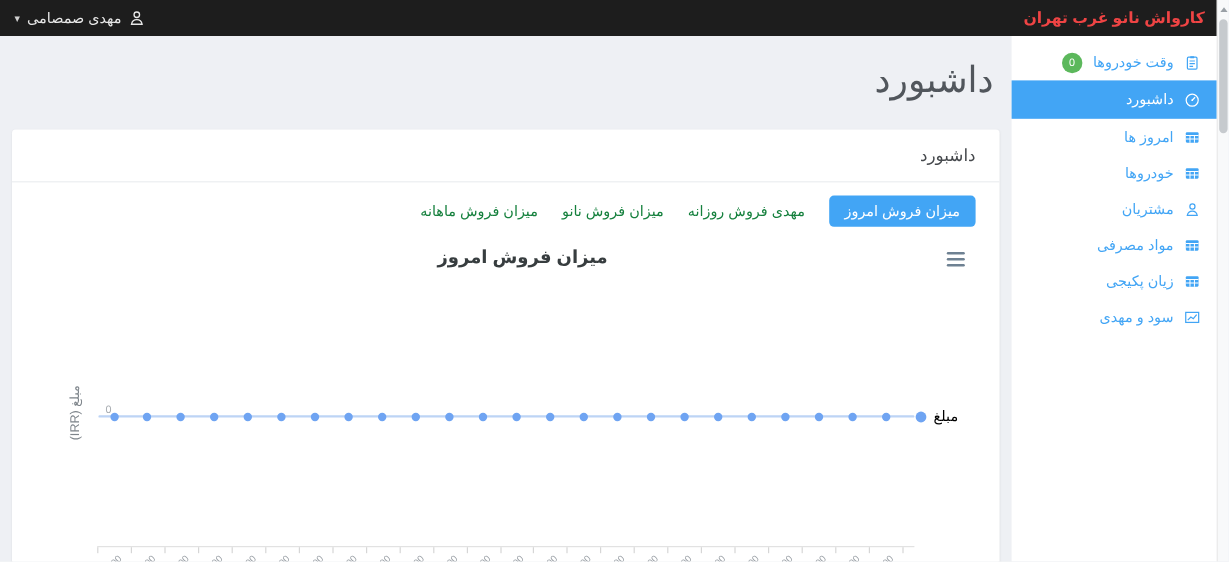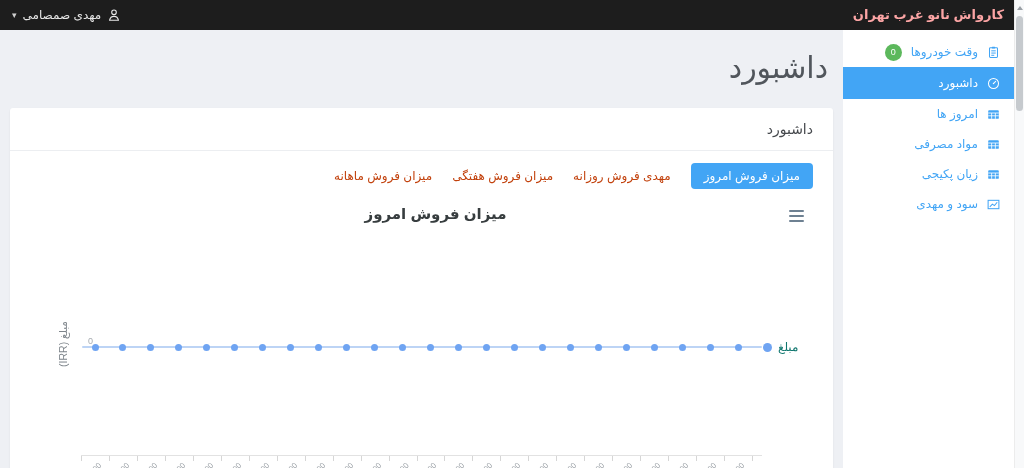--- a/index.html
+++ b/index.html
@@ -6,21 +6,21 @@
   html,body { width:1024px; height:468px; overflow:hidden; background:#eef0f4;
     font-family:"Liberation Sans","DejaVu Sans",sans-serif; }
   body { position:relative; }
 
   
   .topbar { position:absolute; left:0; top:0; width:1014px; height:30px; background:#1d1d1d; z-index:5; }
   .user-menu { position:absolute; left:12px; top:0; height:30px; display:flex; align-items:center; gap:6px;
     color:#e8e8e8; font-size:12px; cursor:pointer; }
   .user-menu .caret { font-size:9px; color:#cfcfcf; }
   .user-menu svg { display:block; }
-  .brand { position:absolute; right:10px; top:0; height:30px; line-height:30px; color:#fca5a5;
+  .brand { position:absolute; right:10px; top:0; height:30px; line-height:30px; color:#ef4444;
     font-size:13px; font-weight:700; direction:rtl; }
 
   
   .sidebar { position:absolute; right:10px; top:30px; width:171px; height:438px; background:#ffffff; z-index:4; }
   .nav { padding-top:7px; }
   .nav-item { display:flex; direction:rtl; align-items:center; gap:9px; height:30px; padding:0 14px;
     color:#42a5f5; font-size:12px; text-decoration:none; cursor:pointer; }
   .nav-item .icon { display:flex; align-items:center; }
   .nav-item.active { background:#42a5f5; color:#ffffff; height:32px; }
   .nav-badge { background:#5cb85c; color:#fff; width:17px; height:17px; border-radius:50%;
@@ -37,36 +37,36 @@
   .main { position:absolute; left:0; top:30px; width:843px; height:438px; }
   .page-title { direction:rtl; text-align:right; padding:20px 15px 0 0; font-size:30px; font-weight:400;
     color:#51565c; }
   .card { position:absolute; left:10px; top:78px; width:823px; height:382px; background:#ffffff;
     border-radius:3px; box-shadow:0 1px 2px rgba(0,0,0,.08); }
   .card-header { direction:rtl; padding:13px 20px; font-size:14px; color:#46494d;
     border-bottom:1px solid #eceef1; }
 
   
   .tabs { position:absolute; top:55px; right:20px; display:flex; direction:rtl; align-items:center; gap:20px; }
-  .tab { font-size:12px; color:#c2410c; cursor:pointer; white-space:nowrap; }
+  .tab { font-size:12px; color:#15803d; cursor:pointer; white-space:nowrap; }
   .tab.active { background:#42a5f5; color:#fff; padding:6px 13px; border-radius:4px; }
 
   
   .chart-title { position:absolute; top:97px; left:14px; width:100%; text-align:center; direction:rtl;
     font-size:15px; font-weight:600; color:#373d3f; }
   .chart-menu { position:absolute; top:102px; right:29px; cursor:pointer; }
   .chart-menu div { width:15px; height:2px; background:#6e8192; margin-bottom:3px; border-radius:1px; }
   .ylabel { position:absolute; left:-6px; top:229px; width:120px; height:14px; text-align:center;
     transform:rotate(-90deg); font-size:10.5px; color:#7e858b; direction:rtl; }
   .y-zero { position:absolute; left:78px; top:228px; font-size:9px; color:#a6abb0; }
   .chart-line { position:absolute; left:72px; top:238px; width:680px; height:2px; background:#bdd4f5; border-radius:1px; }
   .dot { position:absolute; width:7px; height:7px; border-radius:50%; top:236px; }
   .legend { position:absolute; left:753px; top:232px; height:14px; display:flex; align-items:center; gap:6px; }
   .legend-marker { width:9px; height:9px; border-radius:50%; }
-  .legend-label { font-size:12px; color:#0f766e; direction:rtl;font-family:Liberation Serif, serif; }
+  .legend-label { font-size:12px; color:#000000; direction:rtl;font-family:Liberation Serif, serif; }
   .x-axis { position:absolute; left:71px; top:347px; width:681px; height:1px; background:#e2e2e2; }
   .x-tick { position:absolute; top:348px; width:1px; height:5px; background:#d6d6d6; }
   .x-label { position:absolute; top:353px; font-size:8px; color:#9aa0a6;
     transform:rotate(-45deg); transform-origin:top right; white-space:nowrap; }
 </style>
 </head>
 <body>
 
 <div class="topbar">
   <div class="user-menu">
@@ -122,20 +122,41 @@
       <a class="nav-item">
         <span class="icon">
           <svg width="13" height="13" viewBox="0 0 14 14">
             <rect x="1.3" y="2.3" width="11.4" height="9.4" rx="1" fill="currentColor"></rect>
             <line x1="1.3" y1="5.4" x2="12.7" y2="5.4" stroke="#fff" stroke-width="0.9"></line>
             <line x1="1.3" y1="8.4" x2="12.7" y2="8.4" stroke="#fff" stroke-width="0.9"></line>
             <line x1="5" y1="5.4" x2="5" y2="11.7" stroke="#fff" stroke-width="0.9"></line>
             <line x1="9" y1="5.4" x2="9" y2="11.7" stroke="#fff" stroke-width="0.9"></line>
           </svg>
         </span>
+        <span>خودروها</span>
+      </a>
+      <a class="nav-item">
+        <span class="icon">
+          <svg width="13" height="13" viewBox="0 0 14 14" fill="none" stroke="currentColor" stroke-width="1.1">
+            <circle cx="7.2" cy="4.4" r="2.3"></circle>
+            <path d="M2.6 12.3 C3.1 9.7 5.1 8.5 7.1 8.5 C9.1 8.5 11 9.7 11.5 12.3 Z"></path>
+          </svg>
+        </span>
+        <span>مشتریان</span>
+      </a>
+      <a class="nav-item">
+        <span class="icon">
+          <svg width="13" height="13" viewBox="0 0 14 14">
+            <rect x="1.3" y="2.3" width="11.4" height="9.4" rx="1" fill="currentColor"></rect>
+            <line x1="1.3" y1="5.4" x2="12.7" y2="5.4" stroke="#fff" stroke-width="0.9"></line>
+            <line x1="1.3" y1="8.4" x2="12.7" y2="8.4" stroke="#fff" stroke-width="0.9"></line>
+            <line x1="5" y1="5.4" x2="5" y2="11.7" stroke="#fff" stroke-width="0.9"></line>
+            <line x1="9" y1="5.4" x2="9" y2="11.7" stroke="#fff" stroke-width="0.9"></line>
+          </svg>
+        </span>
         <span>مواد مصرفی</span>
       </a>
       <a class="nav-item">
         <span class="icon">
           <svg width="13" height="13" viewBox="0 0 14 14">
             <rect x="1.3" y="2.3" width="11.4" height="9.4" rx="1" fill="currentColor"></rect>
             <line x1="1.3" y1="5.4" x2="12.7" y2="5.4" stroke="#fff" stroke-width="0.9"></line>
             <line x1="1.3" y1="8.4" x2="12.7" y2="8.4" stroke="#fff" stroke-width="0.9"></line>
             <line x1="5" y1="5.4" x2="5" y2="11.7" stroke="#fff" stroke-width="0.9"></line>
             <line x1="9" y1="5.4" x2="9" y2="11.7" stroke="#fff" stroke-width="0.9"></line>
@@ -162,21 +183,21 @@
 
 <div class="main">
   <h1 class="page-title">داشبورد</h1>
 
   <div class="card">
     <div class="card-header">داشبورد</div>
 
     <div class="tabs" id="tabs">
         <div class="tab active">میزان فروش امروز</div>
         <div class="tab">مهدی فروش روزانه</div>
-        <div class="tab">میزان فروش هفتگی</div>
+        <div class="tab">میزان فروش نانو</div>
         <div class="tab">میزان فروش ماهانه</div>
       </div>
 
     <div class="chart-title">میزان فروش امروز</div>
     <div class="chart-menu">
       <div></div>
         <div></div>
         <div></div>
     </div>
 

